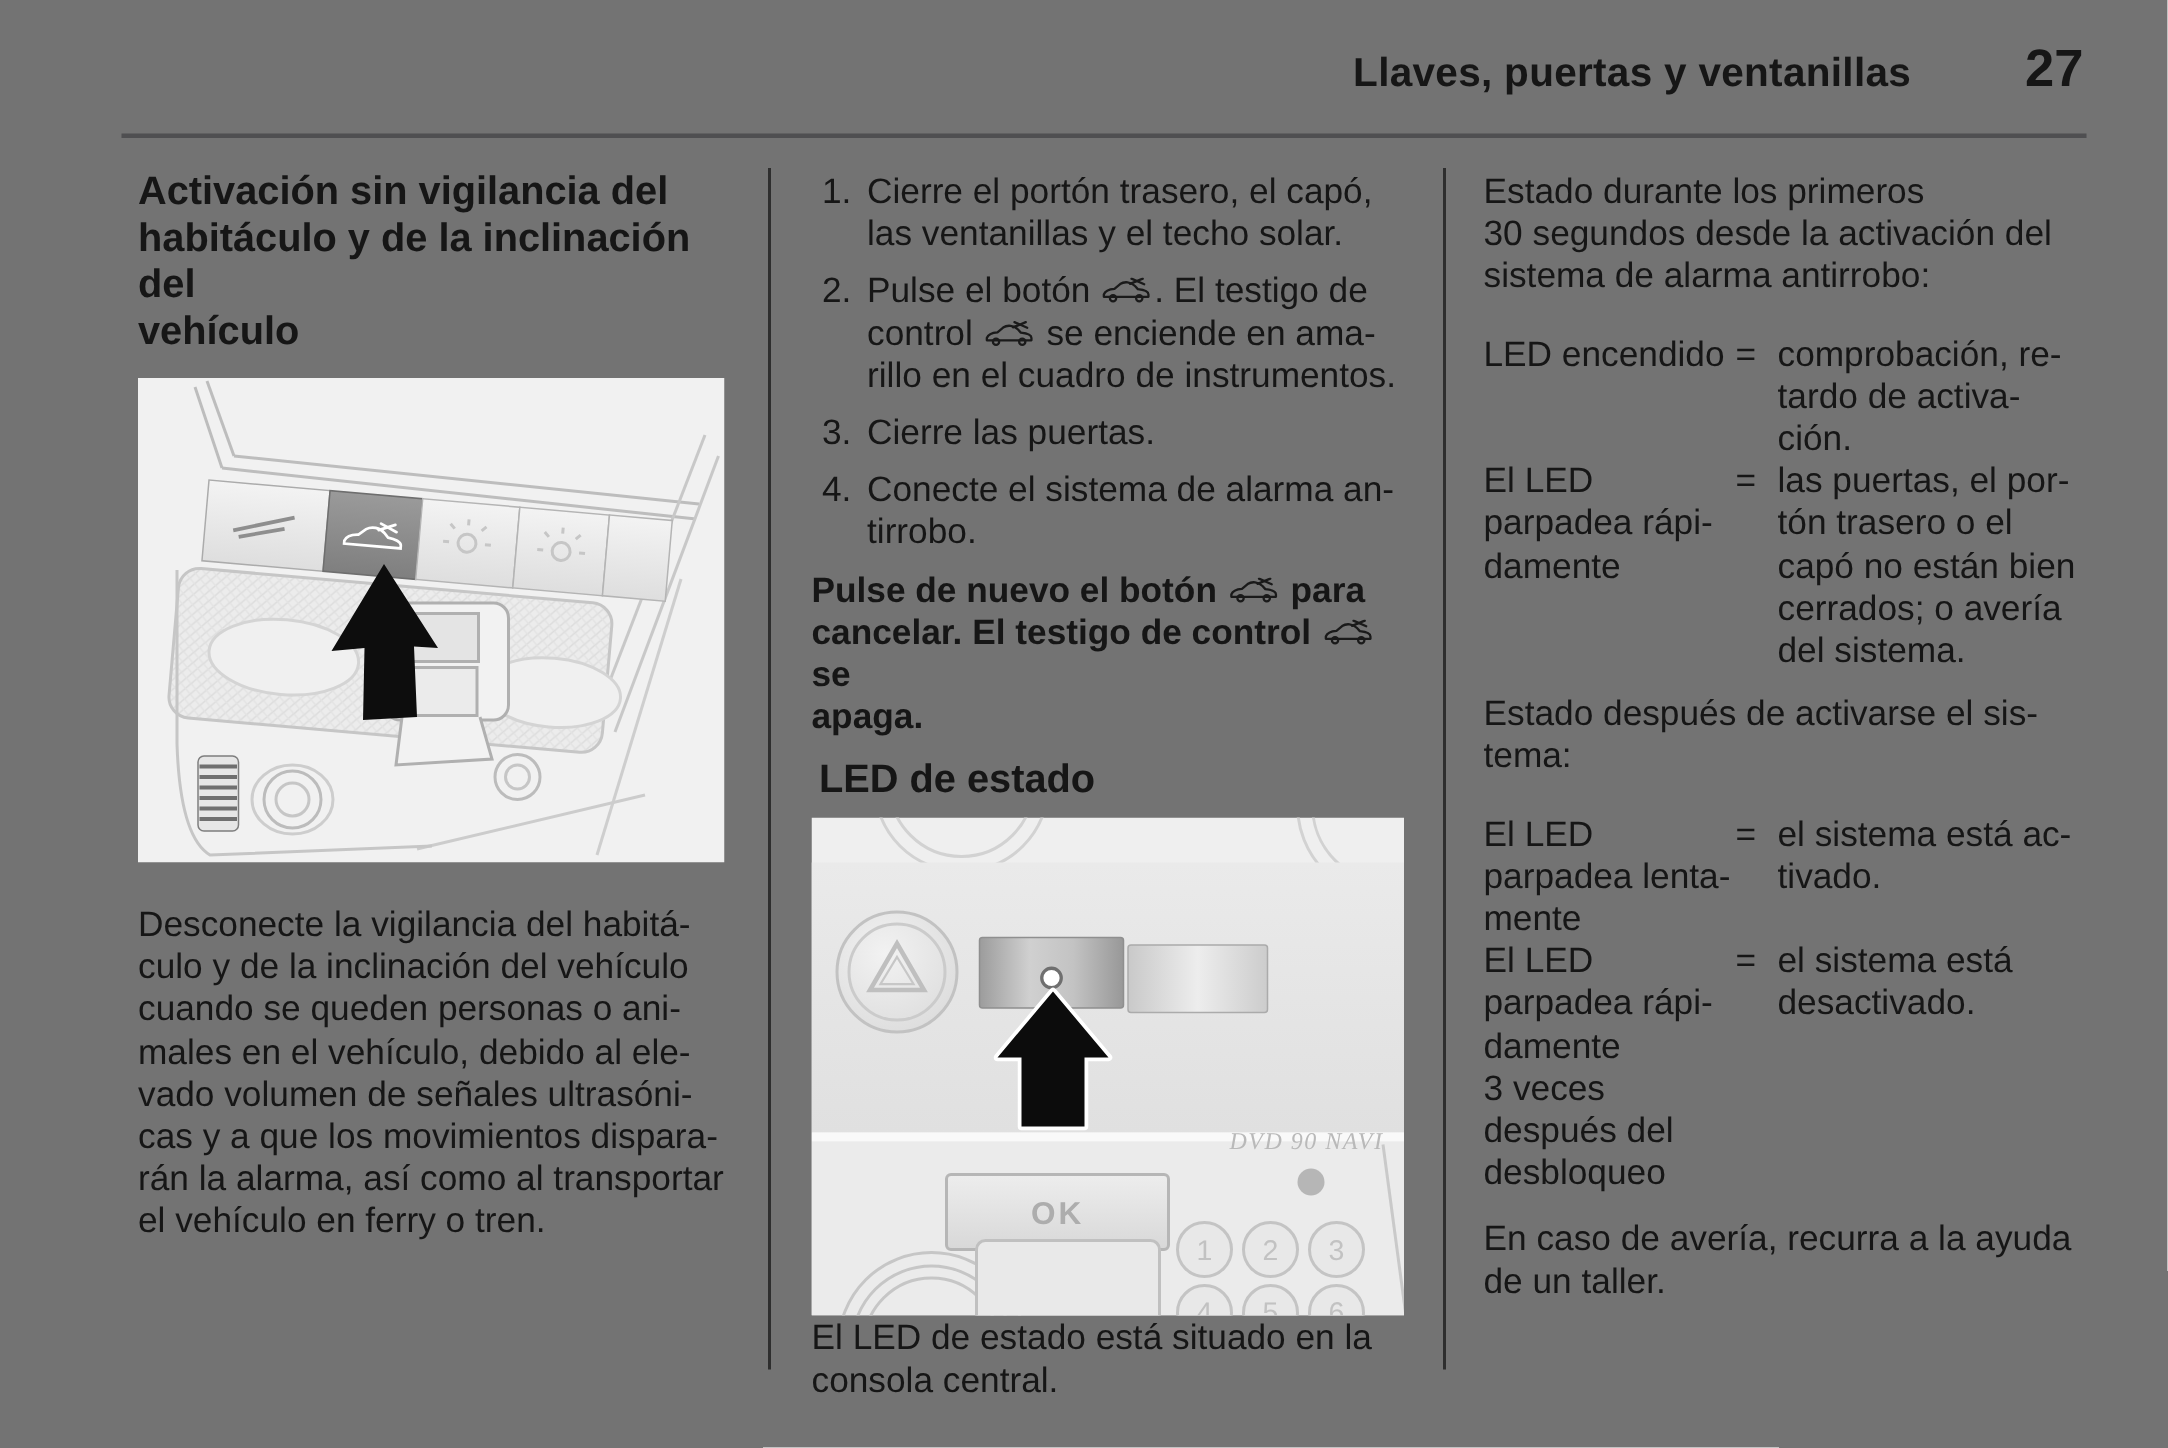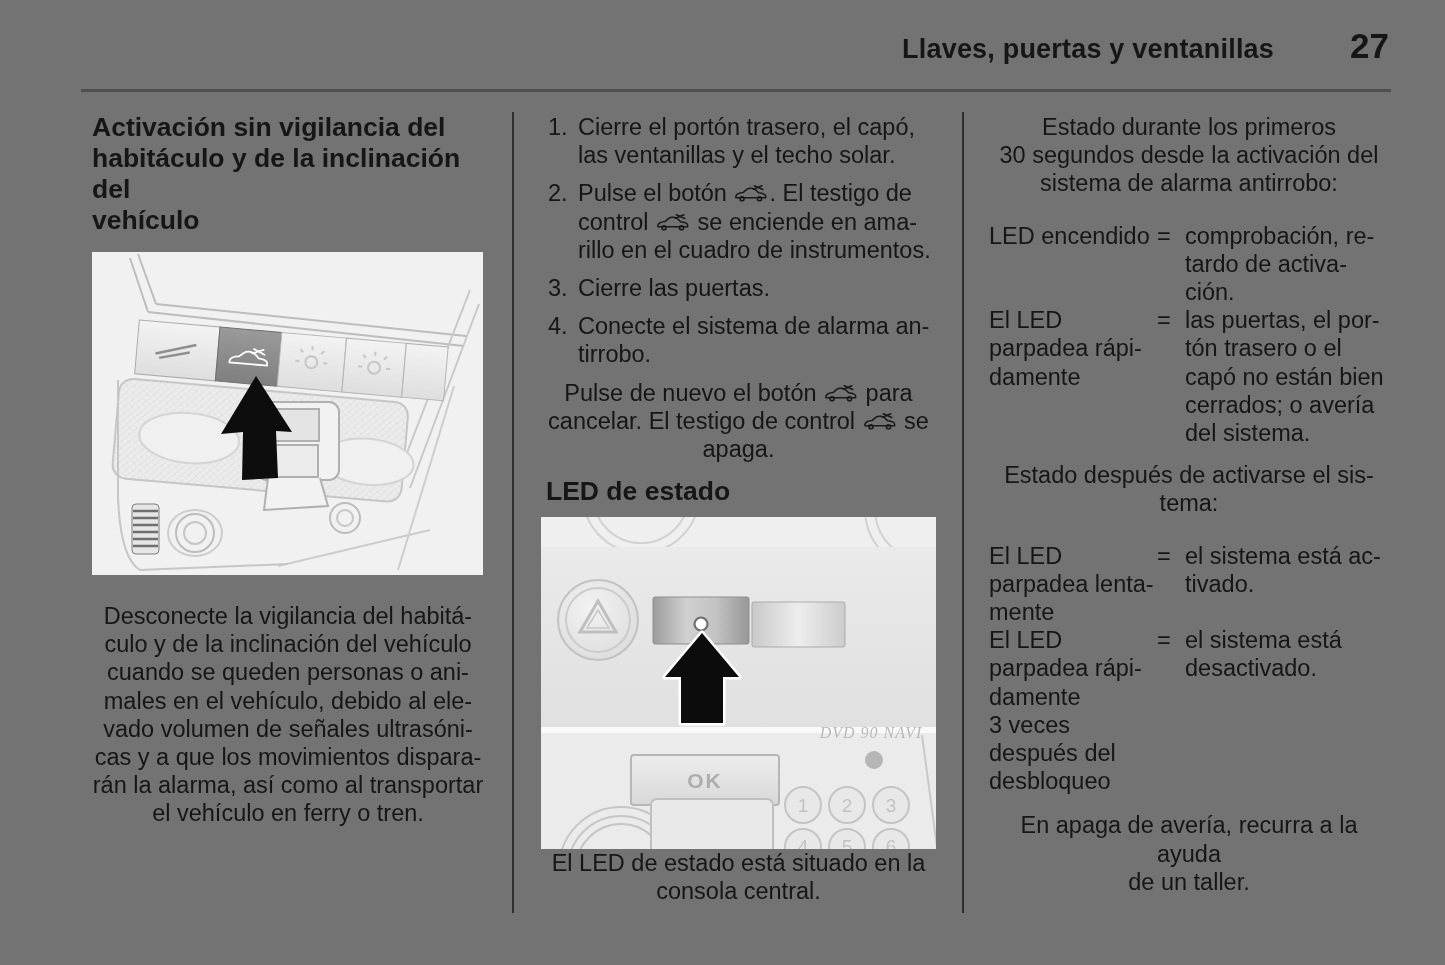--- a/index.html
+++ b/index.html
@@ -16,23 +16,23 @@
   .cols{position:absolute;left:92px;top:112px;display:flex;align-items:flex-start;}
   .col1{width:392px;}
   .col2{width:395px;}
   .col3{width:400px;}
   .vsep{width:2px;height:801px;background:#2e2e2e;}
   .vsep.s1{margin-left:28px;margin-right:27px;}
   .vsep.s2{margin-left:26px;margin-right:25px;}
   h2.colhead{margin:0;font-size:26.5px;line-height:31px;font-weight:bold;white-space:pre-line;}
   h3.subhead{margin:12px 0 0 5px;font-size:26.5px;line-height:32px;font-weight:bold;}
   .body-txt{font-size:23.5px;line-height:28.2px;white-space:pre-line;}
-  p.para{margin:0;text-align:center;}
+  p.para{margin:0;}
   .col1 .body-txt{margin-top:27px;}
-  .col2 .after-list{margin-top:0;}
+  .col2 .after-list{margin-top:0;font-weight:bold;}
   .caption{margin-top:12px;}
   
   .steps{margin-top:1px;}
   .step{display:flex;margin-bottom:10px;}
   .step .num{width:37px;flex:0 0 37px;padding-left:7px;box-sizing:border-box;font-size:23.5px;line-height:28.2px;}
   .step .stx{flex:1;}
   
   .defs{margin-top:24px;}
   .defrow{display:grid;grid-template-columns:168px 28px 1fr;}
   .col3 .para{margin:14px 0;}
@@ -347,18 +347,18 @@
 damente
 3 veces
 después del
 desbloqueo</div>
           <div class="body-txt">=</div>
           <div class="body-txt">el sistema está
 desactivado.</div>
         </div>
       </div>
 
-      <p class="body-txt para outro">En apaga de avería, recurra a la ayuda
+      <p class="body-txt para outro">En caso de avería, recurra a la ayuda
 de un taller.</p>
     </div>
 
   </div>
 </div>
 
 </body></html>

